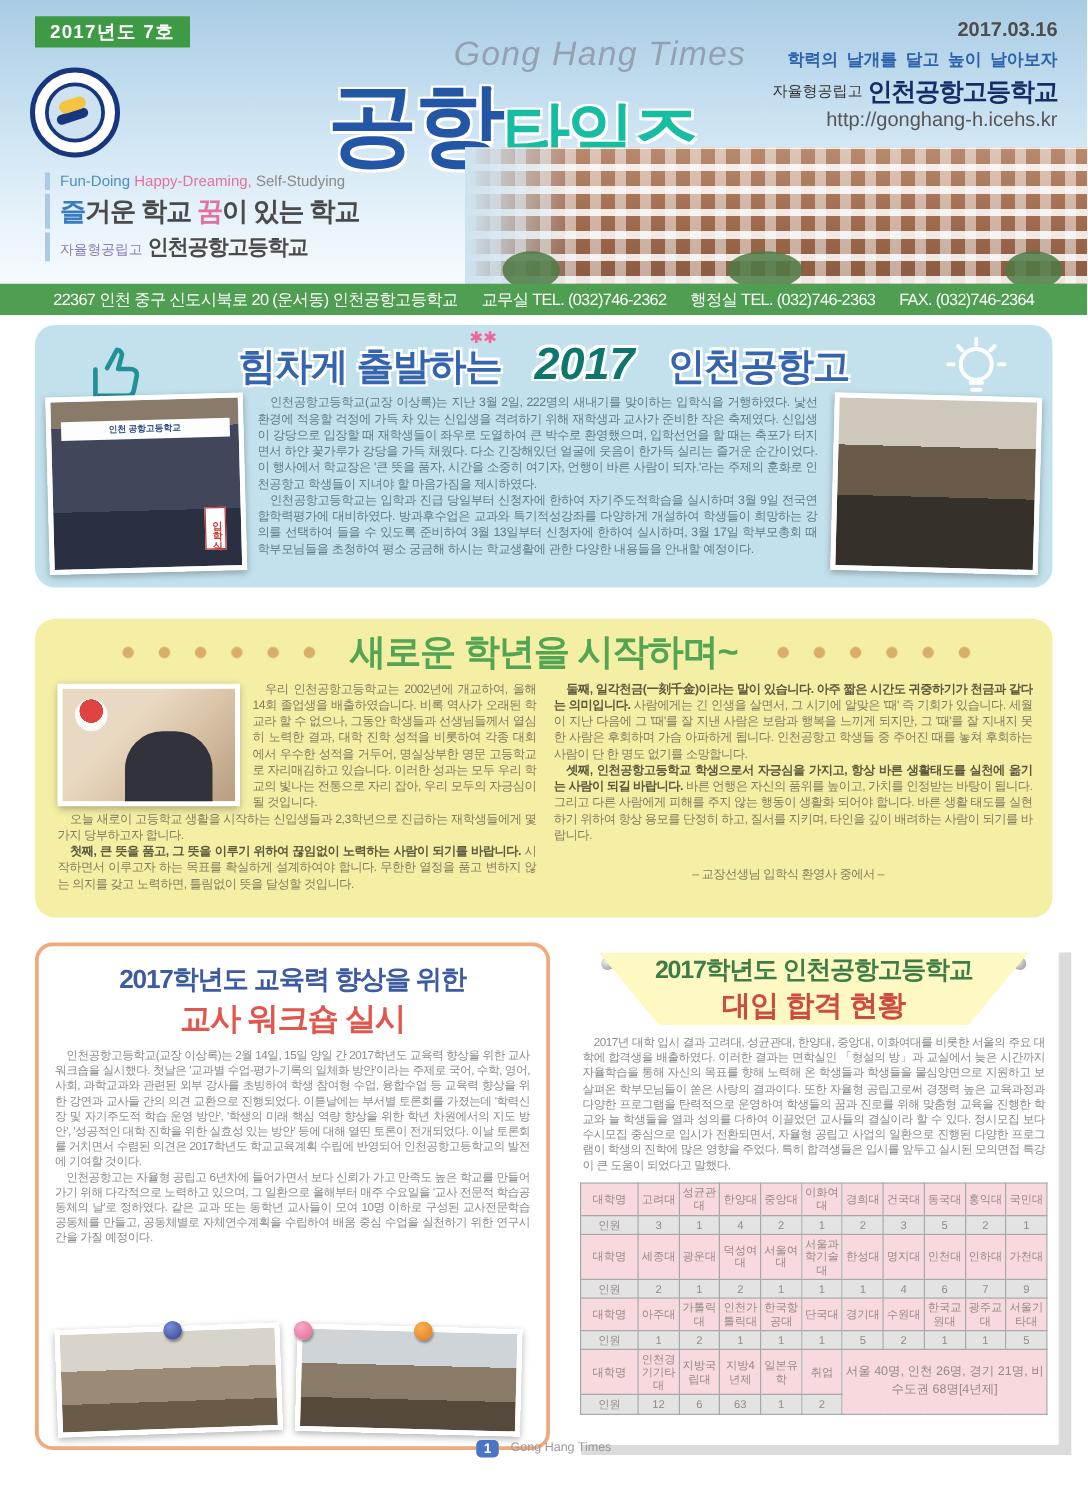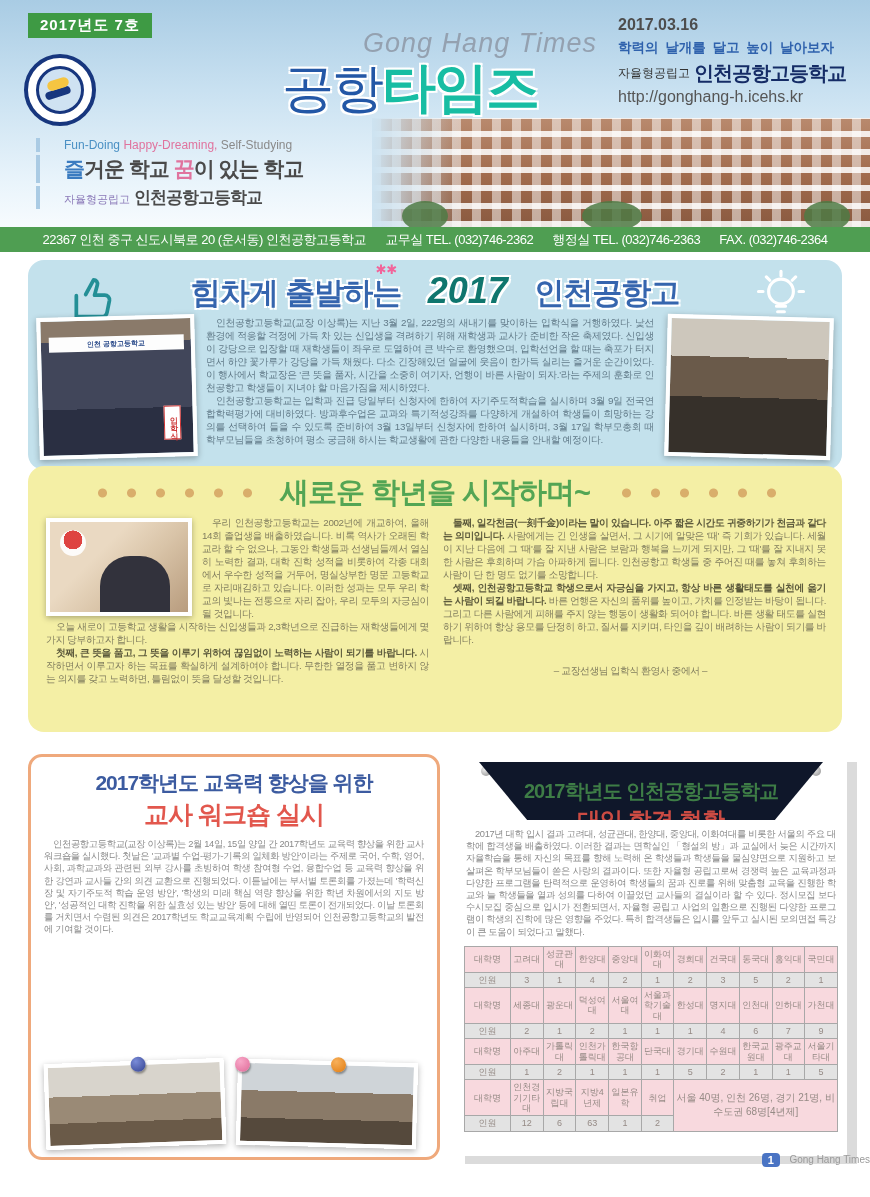--- a/index.html
+++ b/index.html
@@ -13,31 +13,31 @@
                font-size:15px;font-weight:bold;padding:3px 12px;letter-spacing:1px;}
   .emblem{position:absolute;left:24px;top:54px;width:72px;height:72px;border-radius:50%;
           background:#fff;border:4px solid #17367e;box-sizing:border-box;display:flex;align-items:center;justify-content:center;}
   .emblem-core{width:42px;height:42px;border-radius:50%;background:#cfe2f2;border:3px solid #17367e;position:relative;overflow:hidden;}
   .emblem-core::after{content:"";position:absolute;left:8px;top:10px;width:22px;height:10px;border-radius:6px;background:#f5c542;transform:rotate(-18deg);}
   .emblem-core::before{content:"";position:absolute;left:6px;top:20px;width:26px;height:8px;border-radius:5px;background:#17367e;transform:rotate(-18deg);}
   .masthead-en{position:absolute;left:330px;top:28px;width:300px;text-align:center;
                font-style:italic;font-size:27px;color:#94a1b0;letter-spacing:1px;}
   .masthead-kr{position:absolute;left:170px;top:52px;width:480px;text-align:center;white-space:nowrap;
                text-shadow:2px 2px 0 #fff,-2px 2px 0 #fff,2px -2px 0 #fff,-2px -2px 0 #fff;}
-  .masthead-kr .kr1{font-size:52px;font-weight:normal;color:#2357a6;letter-spacing:-2px;}
+  .masthead-kr .kr1{font-size:72px;font-weight:bold;color:#2357a6;letter-spacing:-2px;}
   .masthead-kr .kr2{font-size:54px;font-weight:bold;color:#17bda3;letter-spacing:-2px;}
-  .header-right{position:absolute;right:24px;top:16px;text-align:left;}
+  .header-right{position:absolute;right:24px;top:16px;text-align:right;}
   .hdate{font-size:16px;font-weight:bold;color:#4d4d4d;}
   .hslogan{font-size:13.5px;font-weight:bold;color:#2f62ad;margin-top:5px;word-spacing:3px;}
   .hschool{margin-top:3px;}
   .htype{font-size:12px;color:#333;vertical-align:3px;margin-right:4px;}
   .hname{font-size:20px;font-weight:bold;color:#152c66;letter-spacing:-1px;}
   .hurl{font-size:16px;color:#555;margin-top:1px;}
   .slogan-left{position:absolute;left:36px;top:138px;}
-  .slogan-left>div{border-left:4px solid #aacbe4;padding-left:24px;margin-bottom:3px;}
+  .slogan-left>div{border-left:4px solid #aacbe4;padding-left:8px;margin-bottom:3px;}
   .sl1{font-size:12px;}
   .sl1 .en1{color:#4a90c4;} .sl1 .en2{color:#e0739e;} .sl1 .en3{color:#8a8a8a;}
   .sl2{font-size:21px;font-weight:bold;color:#4a4a4a;letter-spacing:-1px;}
   .sl2 .c1{color:#3a7bc0;} .sl2 .c2{color:#e0739e;}
   .sl3 .type{font-size:11px;color:#8b7ab8;margin-right:4px;}
   .sl3 .name{font-size:17px;font-weight:bold;color:#4a4a4a;letter-spacing:-1px;}
   .building{position:absolute;left:372px;top:118px;width:498px;height:109px;
      background:
        linear-gradient(90deg,#cde3f1 0%,rgba(205,227,241,0) 18%),
        repeating-linear-gradient(0deg,rgba(255,255,255,.85) 0 6px,rgba(255,255,255,0) 6px 18px),
@@ -67,21 +67,21 @@
      font-size:7px;line-height:15px;text-align:center;color:#2a4a8a;font-weight:bold;overflow:hidden;}
   .s1-sign{position:absolute;right:8%;bottom:10%;background:#fff;border:1px solid #c33;color:#c33;
      font-size:8px;font-weight:bold;padding:4px 2px;writing-mode:vertical-rl;}
   .s1-photo-b{position:absolute;right:10px;top:56px;width:166px;height:142px;transform:rotate(1.5deg);
      background:linear-gradient(180deg,#cdc7bc 0 28%,#6a5a4a 28% 58%,#36302a 58% 100%);}
   .sec1-text{position:absolute;left:178px;right:188px;top:56px;font-size:9.8px;line-height:13px;
      color:#617a88;text-align:justify;letter-spacing:-0.3px;}
   .sec1-text p{margin:0;text-indent:10px;}
 
   
-  .sec2{position:absolute;left:28px;top:466px;width:814px;height:266px;background:#f4efa5;border-radius:16px;overflow:hidden;}
+  .sec2{position:absolute;left:28px;top:495px;width:814px;height:239px;background:#f4efa5;border-radius:16px;overflow:hidden;}
   .sec2-titlebar{display:flex;align-items:center;justify-content:center;margin-top:10px;height:34px;}
   .dots{width:170px;height:10px;background-image:radial-gradient(circle,#d9ae6b 4px,rgba(0,0,0,0) 5px);
         background-size:29px 10px;background-repeat:repeat-x;}
   .sec2-title{font-size:29px;font-weight:bold;color:#53a554;letter-spacing:-1px;margin:0 22px;white-space:nowrap;}
   .sec2-body{margin:6px 16px 0 18px;column-count:2;column-gap:14px;font-size:9.8px;line-height:13px;
      color:#807d5e;text-align:justify;letter-spacing:-0.4px;}
   .sec2-body p{margin:0;text-indent:10px;}
   .sec2-body b{color:#5c5a3c;}
   .sec2-body p:last-child{text-align:center;text-indent:0;padding-right:8px;margin-top:18px;}
   .principal-photo{float:left;width:146px;height:98px;margin:2px 10px 4px 0;
@@ -106,41 +106,41 @@
   .wphoto.b{transform:rotate(1.5deg);
      background:linear-gradient(180deg,#cfd4d8 0 35%,#8a7a68 35% 70%,#55493c 70% 100%);}
   .pin{position:absolute;width:15px;height:15px;border-radius:50%;box-shadow:1px 2px 2px rgba(0,0,0,.35);}
   .pin-blue{left:48%;top:-8px;background:radial-gradient(circle at 35% 30%,#7a8cd8,#33418f);}
   .pin-orange{left:52%;top:-8px;background:radial-gradient(circle at 35% 30%,#f8b05a,#e07b10);}
   .pin-pink{left:-7px;top:-6px;background:radial-gradient(circle at 35% 30%,#f8a8c8,#e06a98);}
 
   
   .sec4{position:absolute;left:455px;top:754px;width:392px;height:402px;background:#fff;
         box-shadow:10px 8px 0 rgba(175,175,175,.45);overflow:hidden;}
-  .banner{margin:8px auto 0;width:344px;height:58px;background:#0f172a;
-          clip-path:polygon(0 0,100% 0,86% 100%,14% 100%);text-align:center;padding-top:16px;box-sizing:border-box;}
+  .banner{margin:8px auto 0;width:344px;height:58px;background:#fef9c3;
+          clip-path:polygon(0 0,100% 0,86% 100%,14% 100%);text-align:center;padding-top:0;box-sizing:border-box;}
   .sec4-t1{font-size:20px;font-weight:bold;color:#3e7d46;letter-spacing:-1px;}
   .sec4-t2{font-size:23px;font-weight:bold;color:#cc4b43;letter-spacing:-0.5px;margin-top:0px;}
   .screw{position:absolute;top:12px;width:10px;height:10px;border-radius:50%;
          background:radial-gradient(circle at 35% 35%,#eee,#8a8a8a);}
   .screw.l{left:26px;} .screw.r{right:26px;}
   .sec4-text{margin:8px 11px 0;font-size:9.3px;line-height:12.2px;color:#8a8a8a;
      text-align:justify;letter-spacing:-0.35px;}
   .sec4-text p{margin:0;text-indent:9px;}
   .adm-table{margin:8px auto 0;width:374px;border-collapse:collapse;table-layout:fixed;
      font-size:9px;color:#958a85;}
   .adm-table td{border:1px solid #a8a8a8;text-align:center;padding:2px 0;line-height:1.15;
      overflow:hidden;word-break:break-all;}
   .adm-table .uni{background:#f8d9de;}
   .adm-table .num{background:#e3e3e3;}
   .adm-table .sum{font-size:10px;line-height:1.45;}
   .col0{width:46px;}
 
   
-  .footer{position:absolute;left:0;top:1150px;width:870px;text-align:right;}
+  .footer{position:absolute;left:0;top:1150px;width:870px;text-align:center;}
   .pagenum{display:inline-block;background:#4a74c4;color:#fff;border-radius:4px;
            font-size:11px;font-weight:bold;padding:1px 6px;vertical-align:middle;}
   .ftext{font-size:10px;color:#9a9a9a;margin-left:5px;vertical-align:middle;}
 </style>
 </head>
 <body>
 
 <div class="page">
 
   <div class="header">
@@ -236,20 +236,21 @@
         <p><b>셋째, 인천공항고등학교 학생으로서 자긍심을 가지고, 항상 바른 생활태도를 실천에 옮기는 사람이 되길 바랍니다.</b> 바른 언행은 자신의 품위를 높이고, 가치를 인정받는 바탕이 됩니다. 그리고 다른 사람에게 피해를 주지 않는 행동이 생활화 되어야 합니다. 바른 생활 태도를 실현하기 위하여 항상 용모를 단정히 하고, 질서를 지키며, 타인을 깊이 배려하는 사람이 되기를 바랍니다.</p>
         <p>– 교장선생님 입학식 환영사 중에서 –</p>
       </div>
   </div>
 
   <div class="sec3">
     <div class="sec3-t1">2017학년도 교육력 향상을 위한</div>
     <div class="sec3-t2">교사 워크숍 실시</div>
     <div class="sec3-text">
         <p>인천공항고등학교(교장 이상록)는 2월 14일, 15일 양일 간 2017학년도 교육력 향상을 위한 교사 워크숍을 실시했다. 첫날은 '교과별 수업-평가-기록의 일체화 방안'이라는 주제로 국어, 수학, 영어, 사회, 과학교과와 관련된 외부 강사를 초빙하여 학생 참여형 수업, 융합수업 등 교육력 향상을 위한 강연과 교사들 간의 의견 교환으로 진행되었다. 이튿날에는 부서별 토론회를 가졌는데 '학력신장 및 자기주도적 학습 운영 방안', '학생의 미래 핵심 역량 향상을 위한 학년 차원에서의 지도 방안', '성공적인 대학 진학을 위한 실효성 있는 방안' 등에 대해 열띤 토론이 전개되었다. 이날 토론회를 거치면서 수렴된 의견은 2017학년도 학교교육계획 수립에 반영되어 인천공항고등학교의 발전에 기여할 것이다.</p>
+        <p>인천공항고는 자율형 공립고 6년차에 들어가면서 보다 신뢰가 가고 만족도 높은 학교를 만들어가기 위해 다각적으로 노력하고 있으며, 그 일환으로 올해부터 매주 수요일을 '교사 전문적 학습공동체의 날'로 정하였다. 같은 교과 또는 동학년 교사들이 모여 10명 이하로 구성된 교사전문학습공동체를 만들고, 공동체별로 자체연수계획을 수립하여 배움 중심 수업을 실천하기 위한 연구시간을 가질 예정이다.</p>
       </div>
     <div class="sec3-photos">
       <div class="photo wphoto a">
         <div class="pin pin-blue"></div>
       </div>
       <div class="photo wphoto b">
         <div class="pin pin-orange"></div>
         <div class="pin pin-pink"></div>
       </div>
     </div>

